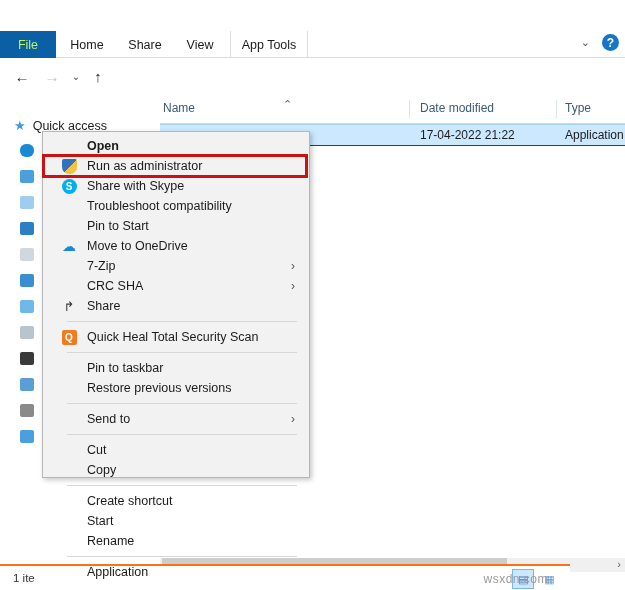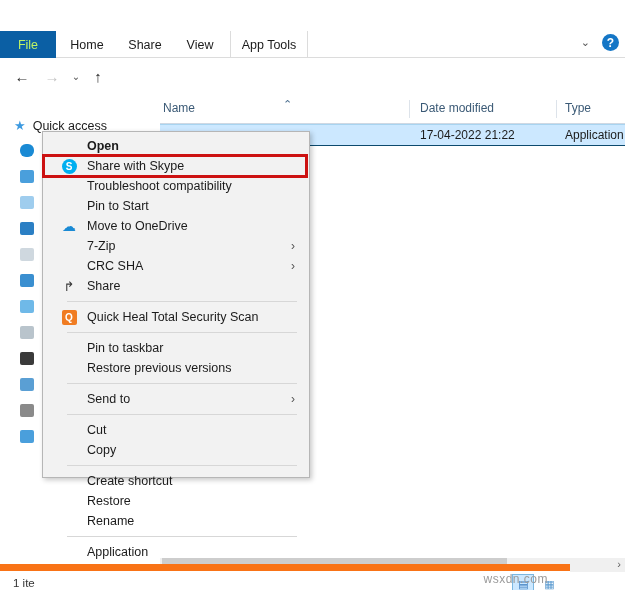--- a/index.html
+++ b/index.html
@@ -136,21 +136,21 @@
   
   .hscroll {
     position:absolute; left:160px; bottom:18px; right:0; height:14px; background:#f0f0f0;
   }
   .hthumb { position:absolute; left:2px; top:0; width:345px; height:14px; background:#cdcdcd; }
   .harrow { position:absolute; right:4px; top:0; font-size:11px; color:#606060; }
 
   
   .statusbar {
     position:absolute; left:0; bottom:0; width:570px; height:26px;
-    background:#fff; border-top:7px solid #f97316;
+    background:#fff; border-top:2px solid #f97316;
   }
   .status-txt { position:absolute; left:13px; top:6px; font-size:11.5px; color:#333; }
   .viewbtns { position:absolute; right:10px; top:3px; display:flex; gap:4px; }
   .vbtn { width:22px; height:20px; display:flex; align-items:center; justify-content:center; }
   .vbtn.active { background:#cce8ff; border:1px solid #7bb7e0; }
   .vb-glyph { font-size:11px; color:#3a7bbf; letter-spacing:-1px; }
   .watermark {
     position:absolute; right:22px; bottom:4px; font-size:12px; color:#9b9b9b;
     letter-spacing:0.5px;
   }
@@ -292,20 +292,26 @@
   </div>
 
   <div class="ctxmenu">
     <div class="spacer4"></div>
     <div id="ctx-items">
         <div class="mi bold">
           <span>Open</span>
         </div>
         <div class="mi">
           <span class="mi-icon">
+            <span class="ic-shield"></span>
+          </span>
+          <span>Run as administrator</span>
+        </div>
+        <div class="mi">
+          <span class="mi-icon">
             <span class="ic-skype">S</span>
           </span>
           <span>Share with Skype</span>
         </div>
         <div class="mi">
           <span>Troubleshoot compatibility</span>
         </div>
         <div class="mi">
           <span>Pin to Start</span>
         </div>
@@ -353,21 +359,21 @@
           <span>Cut</span>
         </div>
         <div class="mi">
           <span>Copy</span>
         </div>
         <div class="sep"></div>
         <div class="mi">
           <span>Create shortcut</span>
         </div>
         <div class="mi">
-          <span>Restore</span>
+          <span>Start</span>
         </div>
         <div class="mi">
           <span>Rename</span>
         </div>
         <div class="sep"></div>
         <div class="mi">
           <span>Application</span>
         </div>
       </div>
     <div class="hl-box" style="top: 22px; border-color: rgb(204, 17, 17);"></div>

